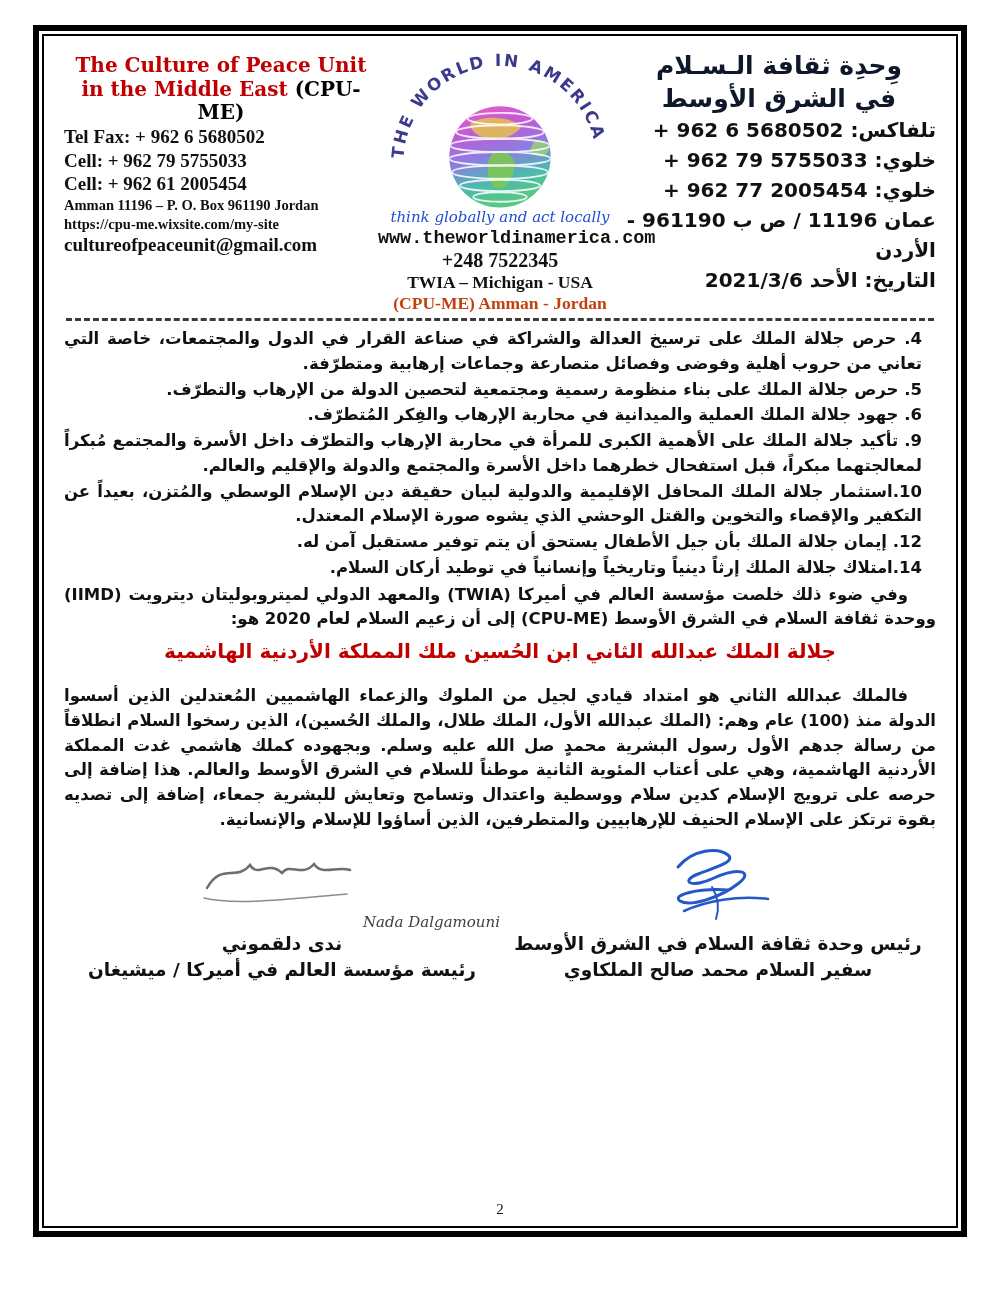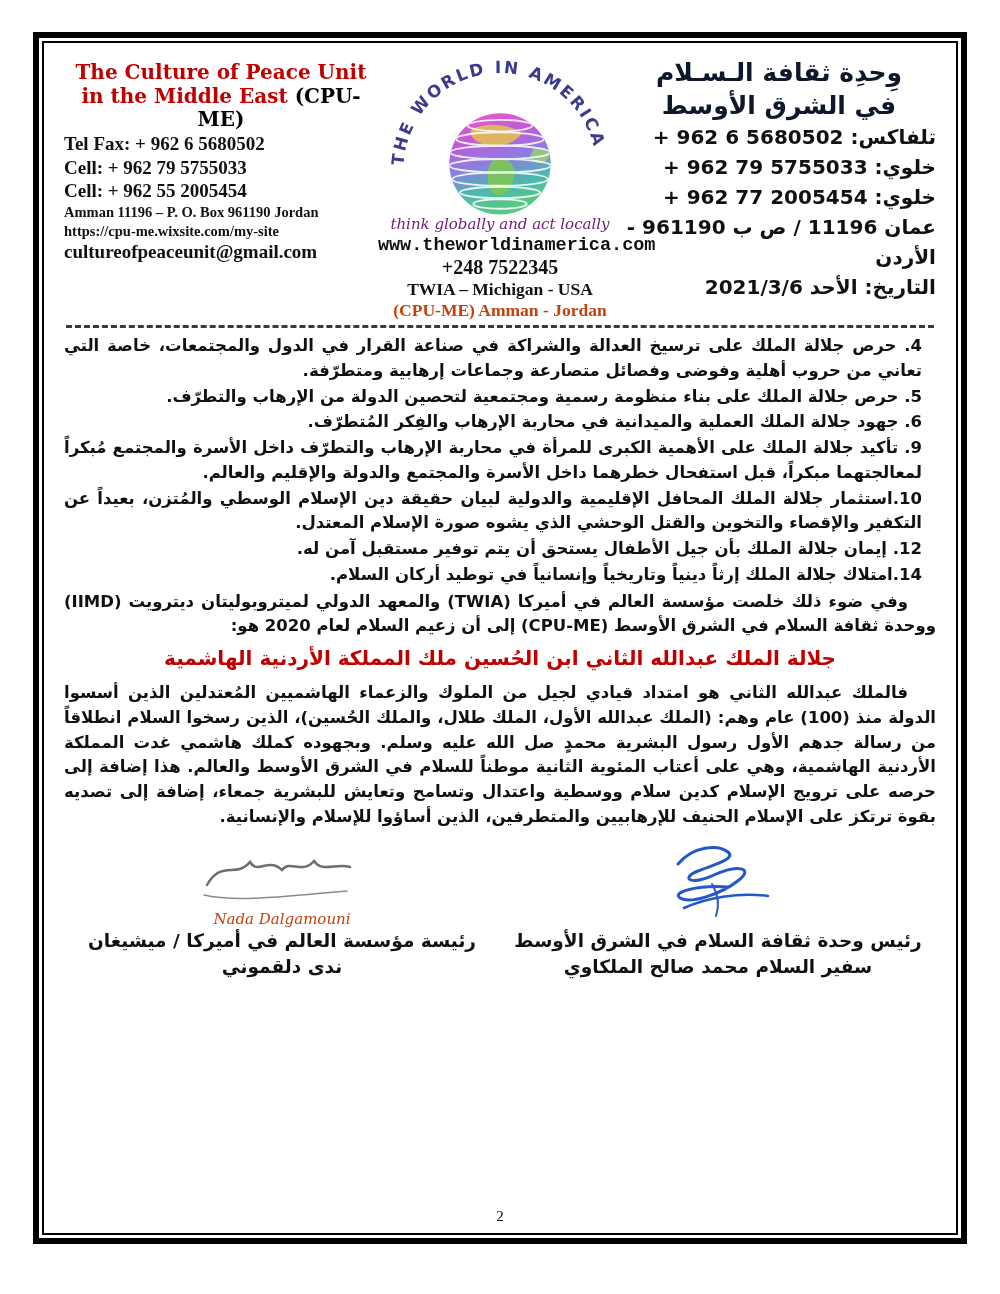--- a/index.html
+++ b/index.html
@@ -1,76 +1,76 @@
 <!DOCTYPE html>
 <html lang="ar"><head>
 <meta charset="utf-8">
 <style>
   html,body{margin:0;padding:0;background:#ffffff;}
   body{width:1000px;height:1294px;position:relative;font-family:"DejaVu Sans",sans-serif;color:#111;}
-  .frame-outer{position:absolute;left:33px;top:32px;width:934px;height:1212px;border:6px solid #000;box-sizing:border-box;padding:3px;background:#fff;}
+  .frame-outer{position:absolute;left:33px;top:25px;width:934px;height:1212px;border:6px solid #000;box-sizing:border-box;padding:3px;background:#fff;}
   .frame-inner{border:2px solid #000;box-sizing:border-box;height:100%;padding:10px 20px 6px 20px;display:flex;flex-direction:column;overflow:hidden;}
 
   
   .header{display:flex;align-items:flex-start;min-height:238px;}
   .h-left{width:36%;padding-top:8px;}
   .h-center{width:28%;text-align:center;}
   .h-right{width:36%;direction:rtl;padding-top:4px;}
 
   .h-left .title{font-family:"DejaVu Serif",serif;font-weight:bold;color:#c00000;font-size:20px;line-height:1.18;text-align:center;}
   .h-left .title .blk{color:#000;}
   .h-left .contact-big{font-family:"Liberation Serif",serif;font-weight:bold;font-size:19px;line-height:1.25;}
   .h-left .contact-small{font-family:"Liberation Serif",serif;font-weight:bold;font-size:14.5px;line-height:1.3;}
   .h-left .email{font-family:"Liberation Serif",serif;font-weight:bold;font-size:19px;}
 
-  .logo-tagline{font-family:"DejaVu Serif",serif;font-style:italic;color:#701a75;font-size:15px;margin-top:-14px;}
+  .logo-tagline{font-family:"DejaVu Serif",serif;font-style:italic;color:#1d4ed8;font-size:15px;margin-top:-14px;}
   .h-center .www{font-family:Liberation Mono, monospace;font-weight:bold;font-size:18.5px;margin-top:2px;}
   .h-center .phone{font-family:"Liberation Serif",serif;font-weight:bold;font-size:20px;}
   .h-center .org{font-family:"Liberation Serif",serif;font-weight:bold;font-size:17.5px;}
   .h-center .org-red{font-family:"Liberation Serif",serif;font-weight:bold;font-size:17.5px;color:#c2410c;}
 
   .h-right .title-ar{font-weight:bold;color:#0f172a;font-size:25px;line-height:1.3;text-align:center;}
   .h-right .contact-ar{font-weight:bold;font-size:20px;line-height:1.5;text-align:right;}
 
   
   .dashed-sep{border-top:3px dashed #3a3a3a;margin:4px 2px 6px 2px;height:0;}
 
   
   .doc-body{direction:rtl;font-size:16.5px;font-weight:bold;line-height:1.5;}
   .items .item{text-align:justify;text-align-last:right;padding-right:14px;margin-bottom:1px;}
   .closing-par{text-align:justify;text-align-last:right;text-indent:28px;margin-top:2px;}
-  .award-title{color:#c00000;font-size:20px;font-weight:bold;text-align:center;margin:4px 0 8px 0;}
+  .award-title{color:#c00000;font-size:20px;font-weight:bold;text-align:center;margin:4px 0 18px 0;}
   .final-par{text-align:justify;text-align-last:right;text-indent:28px;}
 
   
   .sig-row{display:flex;direction:rtl;margin-top:6px;flex:1;}
   .sig-col{width:50%;text-align:center;}
   .sig-img{height:92px;display:flex;align-items:center;justify-content:center;}
-  .hand-name{font-family:"DejaVu Serif",serif;font-style:italic;color:#c2410c;font-size:15px;margin-top:-18px;}
+  .hand-name{font-family:"DejaVu Serif",serif;font-style:italic;color:#404040;font-size:15px;margin-top:-18px;text-align:right;}
   .sig-label{direction:rtl;font-weight:bold;font-size:18.5px;line-height:1.45;}
 
   .page-num{text-align:center;font-size:15px;font-weight:normal;margin-top:auto;padding-bottom:2px;font-family:"Liberation Serif",serif;}
 </style>
 </head>
 <body>
 
 <div class="frame-outer">
   <div class="frame-inner">
 
     <div class="header">
 
       <div class="h-left">
         <div class="title">
           <span>The Culture of Peace Unit</span><br>
           <span>in the Middle East</span>
           <span class="blk">(CPU-ME)</span>
         </div>
         <div class="contact-big">Tel Fax: + 962 6 5680502</div>
         <div class="contact-big">Cell: + 962 79 5755033</div>
-        <div class="contact-big">Cell: + 962 55 2005454</div>
+        <div class="contact-big">Cell: + 962 61 2005454</div>
         <div class="contact-small">Amman 11196 – P. O. Box 961190 Jordan</div>
         <div class="contact-small">https://cpu-me.wixsite.com/my-site</div>
         <div class="email">cultureofpeaceunit@gmail.com</div>
       </div>
 
       <div class="h-center">
         <svg width="240" height="172" viewBox="0 0 250 180">
           <defs>
             <linearGradient id="gg" x1="0" y1="0" x2="0.25" y2="1">
               <stop offset="0%" stop-color="#ee5fc8"></stop>
@@ -175,21 +175,21 @@
       <div class="sig-col">
         <div class="sig-img">
           <svg width="260" height="70" viewBox="0 0 260 70">
             <g stroke="#6e6e6e" fill="none" stroke-linecap="round">
               <path stroke-width="2.5" d="M55,38 C70,12 84,32 98,15 C106,28 116,10 130,23 C138,12 150,28 162,14 C170,26 184,16 198,20"></path>
               <path stroke-width="1.5" d="M52,48 C85,56 145,48 195,44" opacity="0.8"></path>
             </g>
           </svg>
         </div>
         <div class="hand-name">Nada Dalgamouni</div>
+        <div class="sig-label">ندى دلقموني</div>
         <div class="sig-label">رئيسة مؤسسة العالم في أميركا / ميشيغان</div>
-        <div class="sig-label">ندى دلقموني</div>
       </div>
     </div>
 
     <div class="page-num">2</div>
 
   </div>
 </div>
 
 </body></html>

